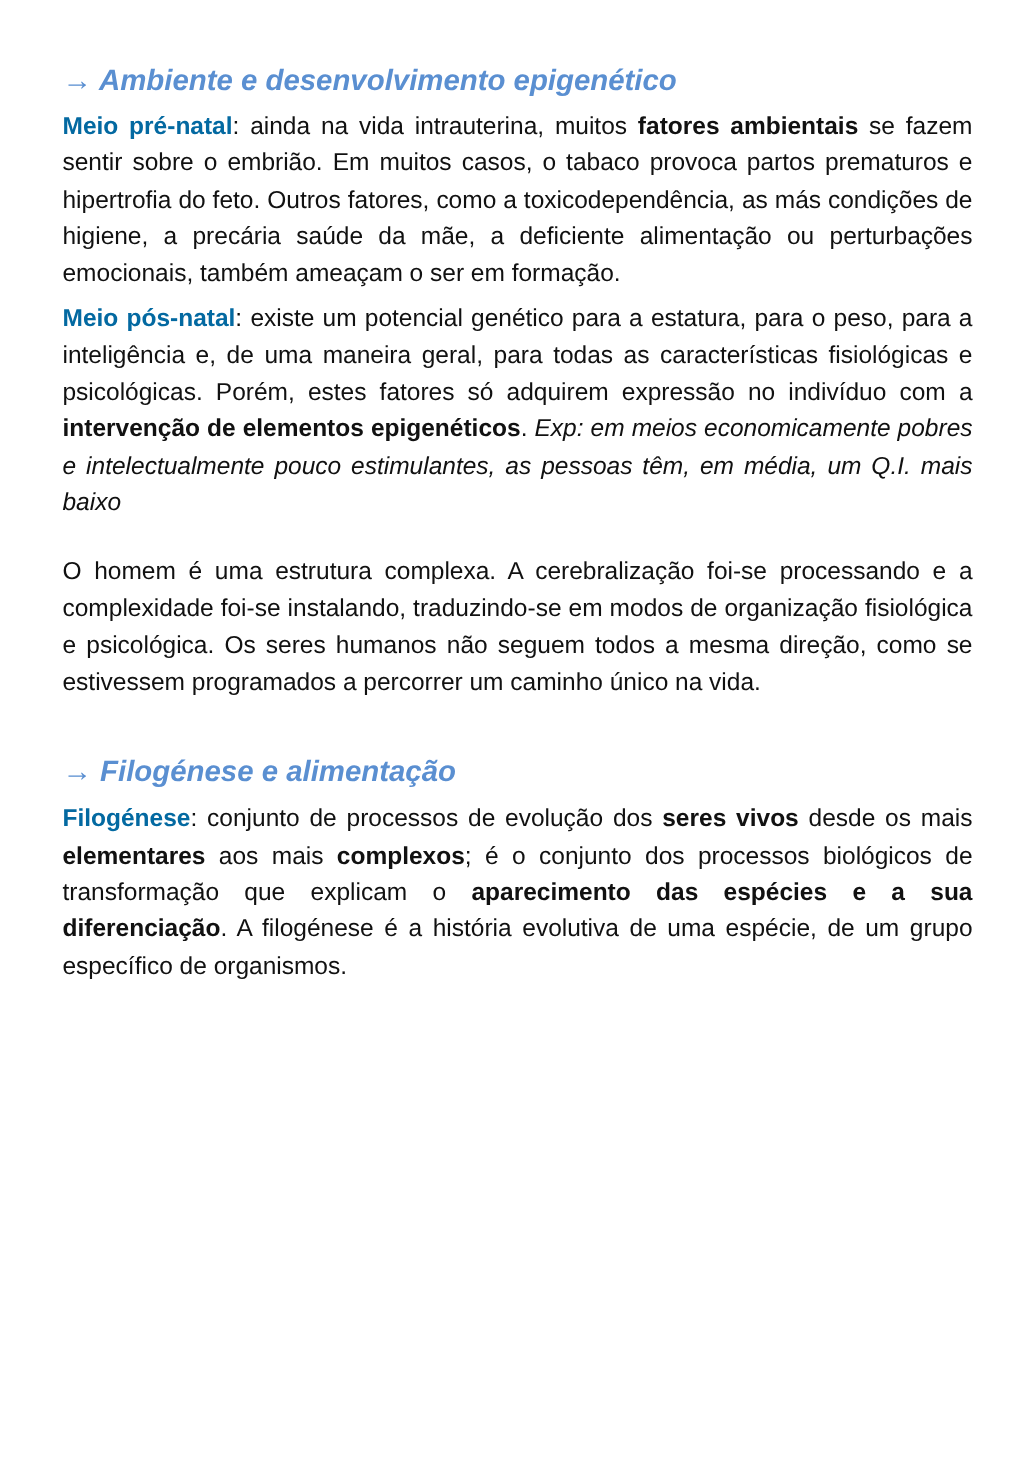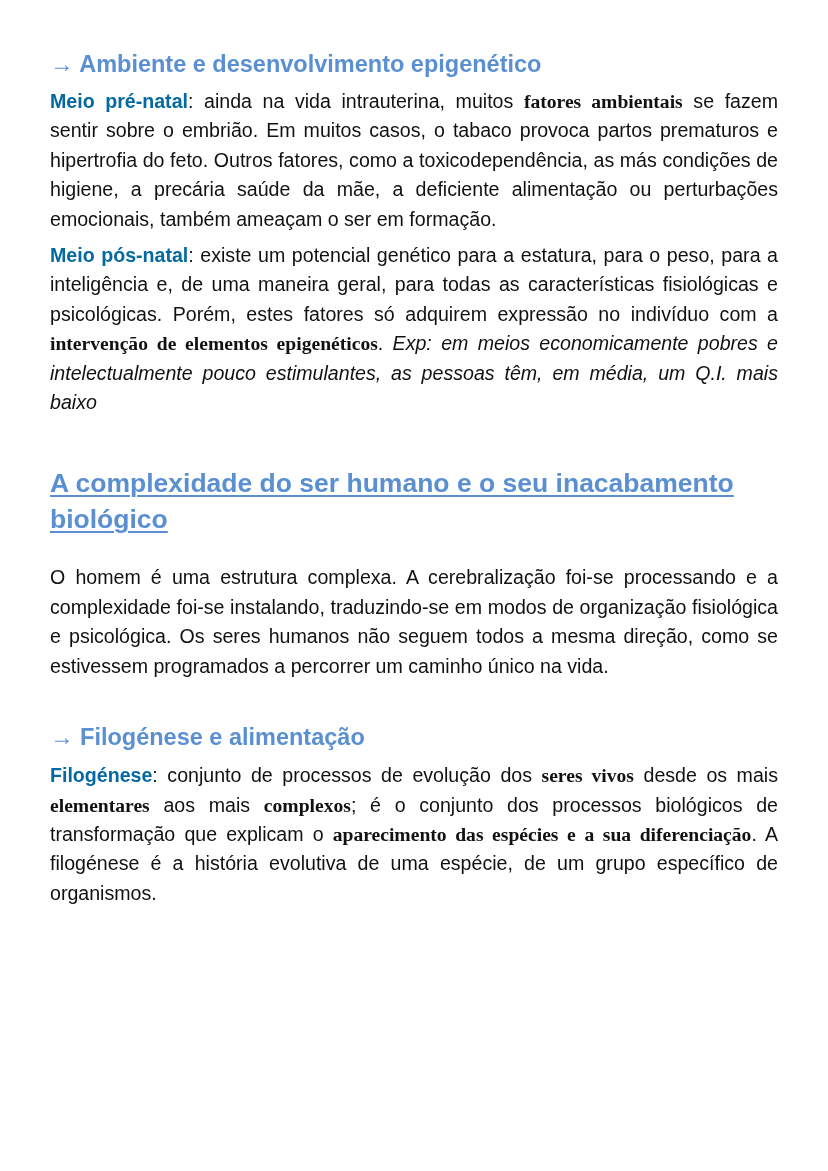--- a/index.html
+++ b/index.html
@@ -21,20 +21,21 @@
       top: 48px;
       width: 728px;
     }
     .h-arrow {
       font-family: "Liberation Sans", sans-serif;
       font-weight: bold;
       font-size: 23.5px;
       color: #5a8fd1;
       line-height: 32px;
       margin: 0;
+      font-style: italic;
     }
     .h-main {
       font-family: "Liberation Sans", sans-serif;
       font-weight: bold;
       font-size: 26.5px;
       color: #5a8fd1;
       line-height: 36px;
       text-decoration: underline;
       text-decoration-thickness: 2px;
       text-underline-offset: 3px;
@@ -43,36 +44,35 @@
     p {
       margin: 0;
       font-size: 19.6px;
       line-height: 29.4px;
       text-align: justify;
     }
     .label {
       color: #0369a1;
       font-weight: bold;
     }
-    b { font-weight: bold; font-family: Liberation Serif, serif; }
+    b { font-weight: bold; }
     i { font-style: italic; }
   </style>
 </head>
 <body>
 
 <div class="page">
 
   <h3 class="h-arrow"><span>→</span> <span>Ambiente e desenvolvimento epigenético</span></h3>
 
 
   <p style="margin-top:7px"><span class="label">Meio pré-natal</span><span>: ainda na vida intrauterina, muitos </span><b>fatores ambientais</b><span> se fazem sentir sobre o embrião. Em muitos casos, o tabaco provoca partos prematuros e hipertrofia do feto. Outros fatores, como a toxicodependência, as más condições de higiene, a precária saúde da mãe, a deficiente alimentação ou perturbações emocionais, também ameaçam o ser em formação.</span></p>
 
   <p style="margin-top:7px"><span class="label">Meio pós-natal</span><span>: existe um potencial genético para a estatura, para o peso, para a inteligência e, de uma maneira geral, para todas as características fisiológicas e psicológicas. Porém, estes fatores só adquirem expressão no indivíduo com a </span><b>intervenção de elementos epigenéticos</b><span>. </span><i>Exp: em meios economicamente pobres e intelectualmente pouco estimulantes, as pessoas têm, em média, um Q.I. mais baixo</i></p>
 
-  <h2 class="h-main" style="margin-top:48px">A complexidade do ser humano e o seu inacabamento biológico</h2>
 
   <p style="margin-top:26px">O homem é uma estrutura complexa. A cerebralização foi-se processando e a complexidade foi-se instalando, traduzindo-se em modos de organização fisiológica e psicológica. Os seres humanos não seguem todos a mesma direção, como se estivessem programados a percorrer um caminho único na vida.</p>
 
   <h3 class="h-arrow" style="margin-top:40px"><span>→</span> <span>Filogénese e alimentação</span></h3>
 
   <p style="margin-top:8px"><span class="label">Filogénese</span><span>: conjunto de processos de evolução dos </span><b>seres vivos</b><span> desde os mais </span><b>elementares</b><span> aos mais </span><b>complexos</b><span>; é o conjunto dos processos biológicos de transformação que explicam o </span><b>aparecimento das espécies e a sua diferenciação</b><span>. A filogénese é a história evolutiva de uma espécie, de um grupo específico de organismos.</span></p>
 
 </div>
 
 </body></html>

